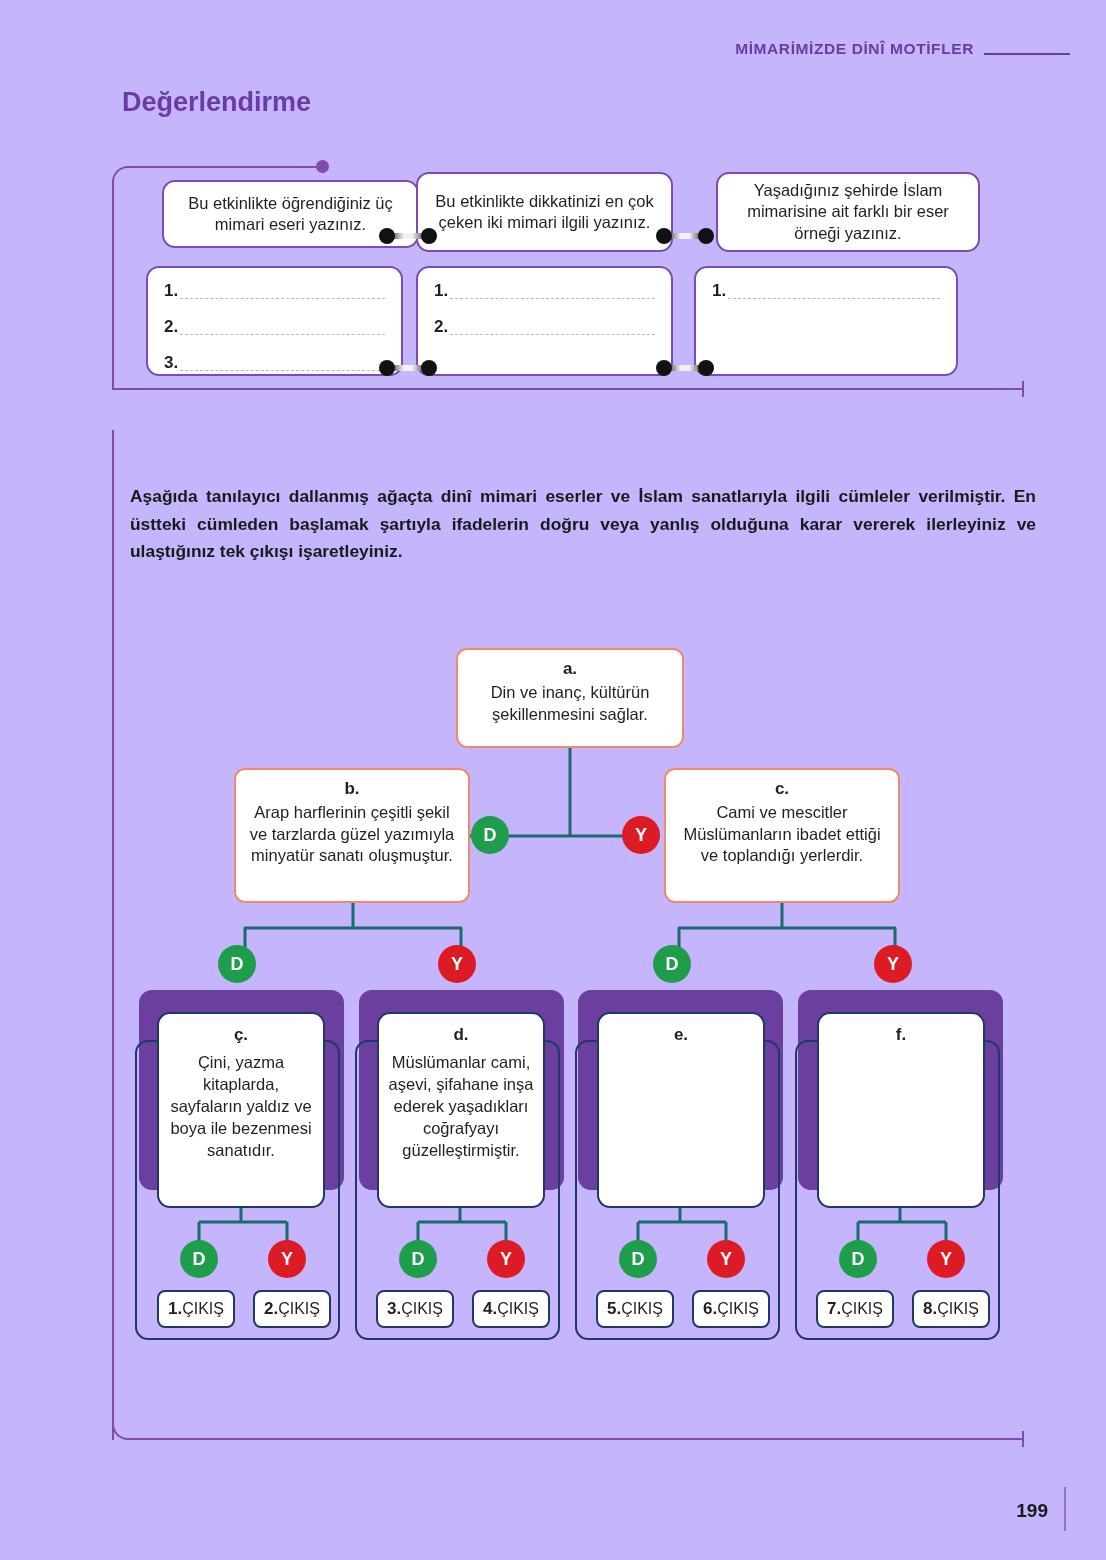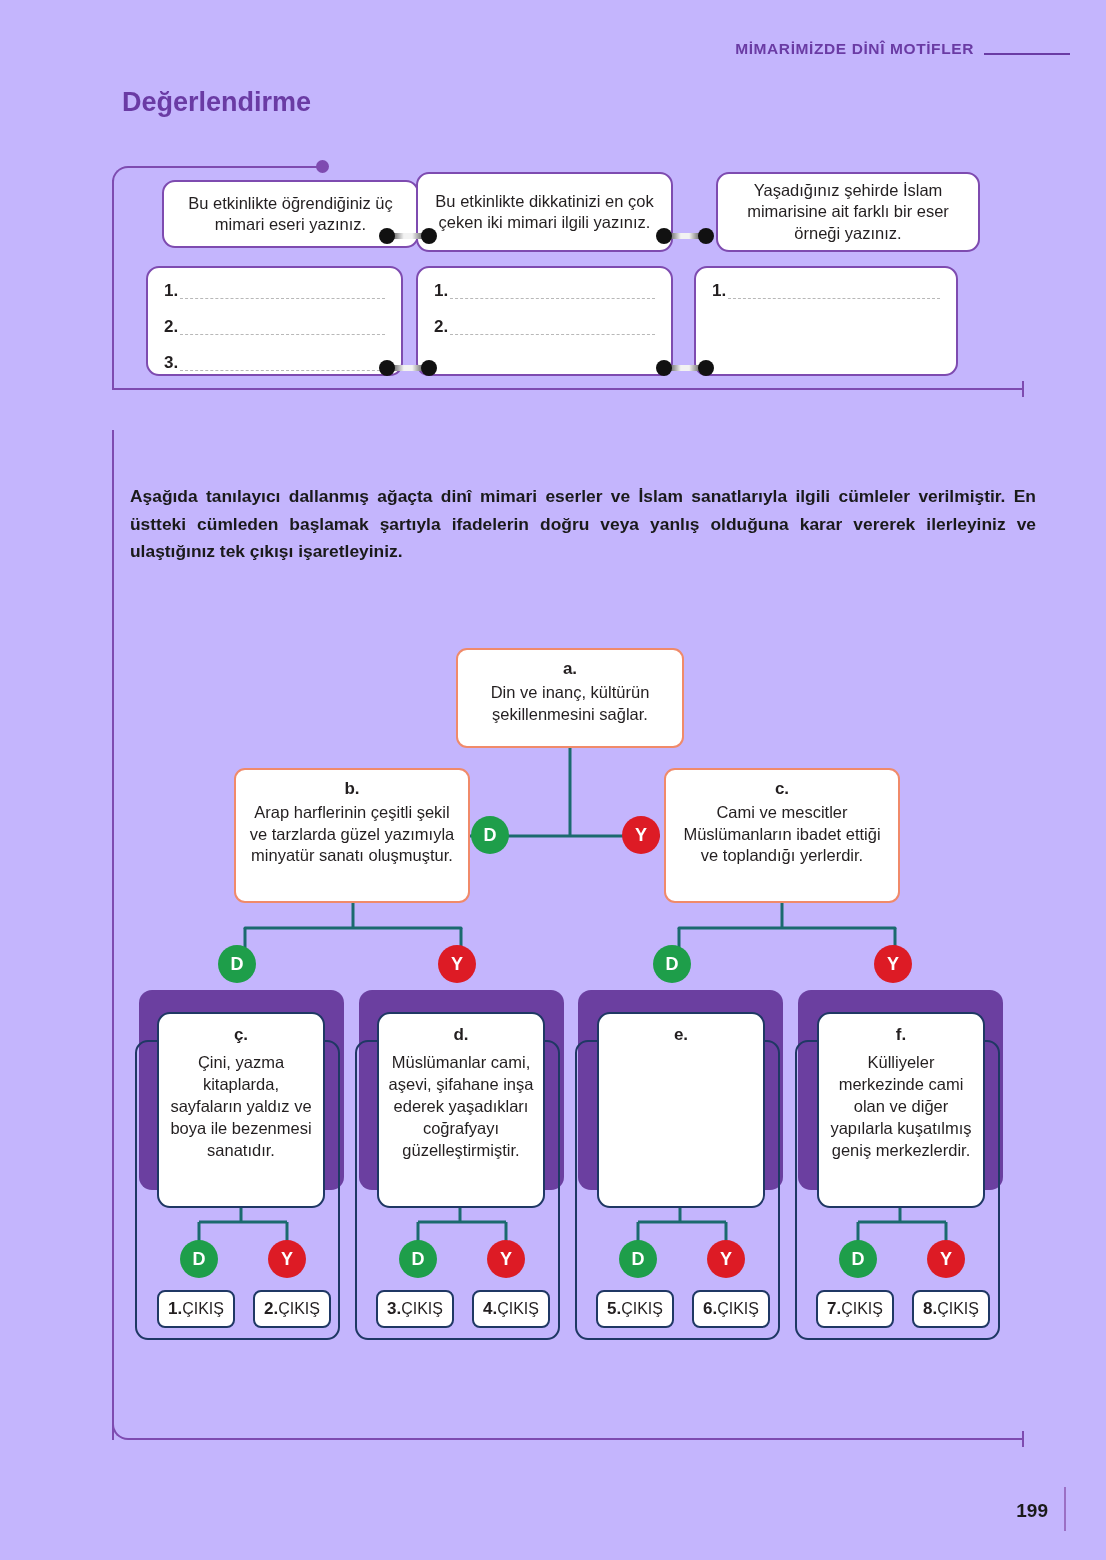--- a/index.html
+++ b/index.html
@@ -498,21 +498,20 @@
   </div>
   <div class="leaf" style="left:377px; top:1012px; width:168px; height:196px;">
     <span class="lbl">d.</span>
     <span>Müslümanlar cami, aşevi, şifahane inşa ederek yaşadıkları coğrafyayı güzelleştirmiştir.</span>
   </div>
   <div class="leaf" style="left:597px; top:1012px; width:168px; height:196px;">
     <span class="lbl">e.</span>
   </div>
   <div class="leaf" style="left:817px; top:1012px; width:168px; height:196px;">
     <span class="lbl">f.</span>
-    <span>Külliyeler merkezinde cami olan ve diğer yapılarla kuşatılmış geniş merkezlerdir.</span>
   </div>
 
   <div class="circ d" style="left:180px; top:1240px;">D</div>
   <div class="circ y" style="left:268px; top:1240px;">Y</div>
   <div class="circ d" style="left:399px; top:1240px;">D</div>
   <div class="circ y" style="left:487px; top:1240px;">Y</div>
   <div class="circ d" style="left:619px; top:1240px;">D</div>
   <div class="circ y" style="left:707px; top:1240px;">Y</div>
   <div class="circ d" style="left:839px; top:1240px;">D</div>
   <div class="circ y" style="left:927px; top:1240px;">Y</div>

